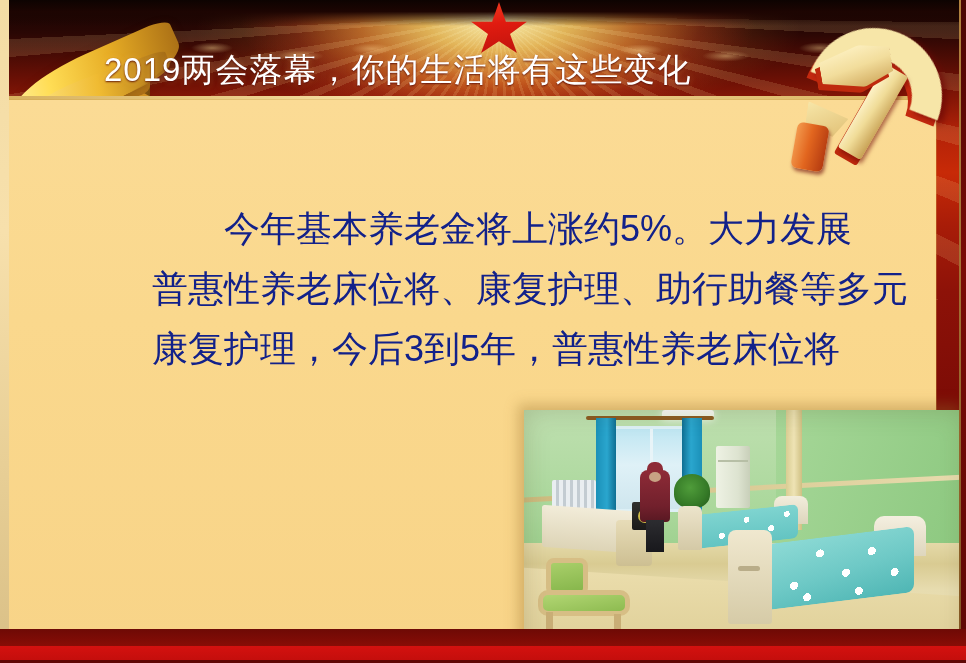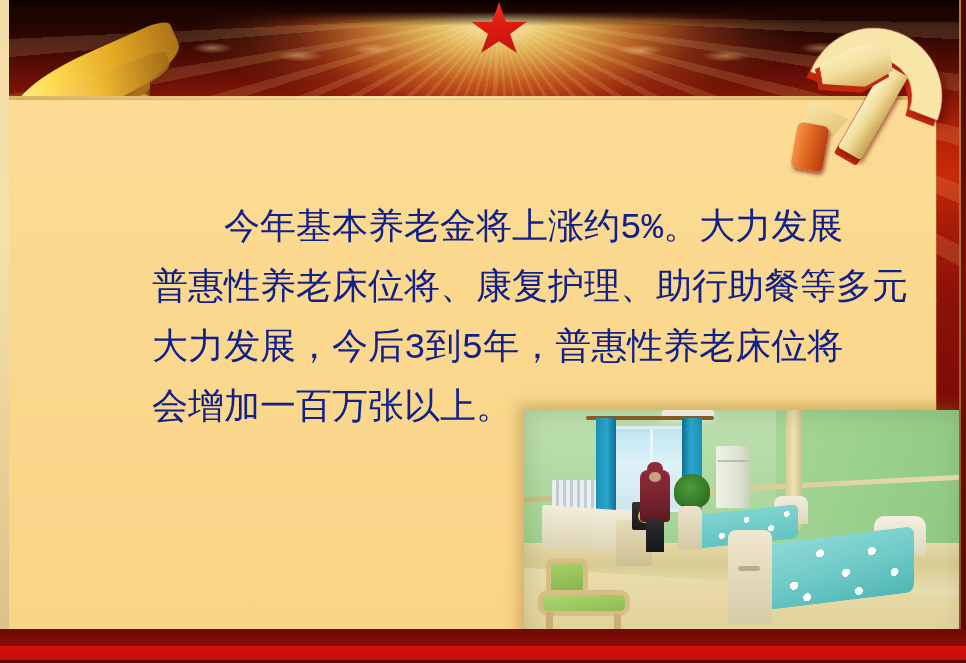--- a/index.html
+++ b/index.html
@@ -420,21 +420,21 @@
     font-family: "Liberation Sans", "DejaVu Sans", sans-serif;
   }
   .body-text {
     position: absolute;
     left: 152px; top: 199px;
     width: 770px;
     font-size: 36px;
     line-height: 60px;
     color: #12218a;
     letter-spacing: 0px;
-    font-family: Liberation Mono, monospace;
+    font-family: Liberation Sans, sans-serif;
   }
   .body-text .ln { display: block; white-space: nowrap; }
   .body-text .ln:first-child { text-indent: 72px; }
 
   
   .photo {
     position: absolute;
     left: 524px; top: 410px;
     width: 442px; height: 249px;
     overflow: hidden;
@@ -684,27 +684,27 @@
     <div class="em-sickle-shadow"></div>
     <div class="em-sickle-outer"></div>
     <div class="em-sickle-tip"></div>
     <div class="em-handle"></div>
     <div class="em-hammer-shaft-sh"></div>
     <div class="em-hammer-shaft"></div>
     <div class="em-hammer-head-sh"></div>
     <div class="em-hammer-head"></div>
   </div>
 
+  <div class="title">2019两会落幕，你的生活将有这些变化</div>
 
 
   <div class="body-text">
     <span class="ln">今年基本养老金将上涨约5%。大力发展</span>
     <span class="ln">普惠性养老床位将、康复护理、助行助餐等多元</span>
-    <span class="ln">大力发展，今后3到5年，普惠性养老床位将</span>
-    <span class="ln">会增加一百万张以上。</span>
+    <span class="ln">康复护理，今后3到5年，普惠性养老床位将</span>
   </div>
 
   <div class="photo">
     <div class="ph-wall"></div>
     <div class="ph-wall-right"></div>
     <div class="ph-wains"></div>
     <div class="ph-wains-line"></div>
     <div class="ph-floor"></div>
     <div class="ph-ceiling-light"></div>
     <div class="ph-rod"></div>

